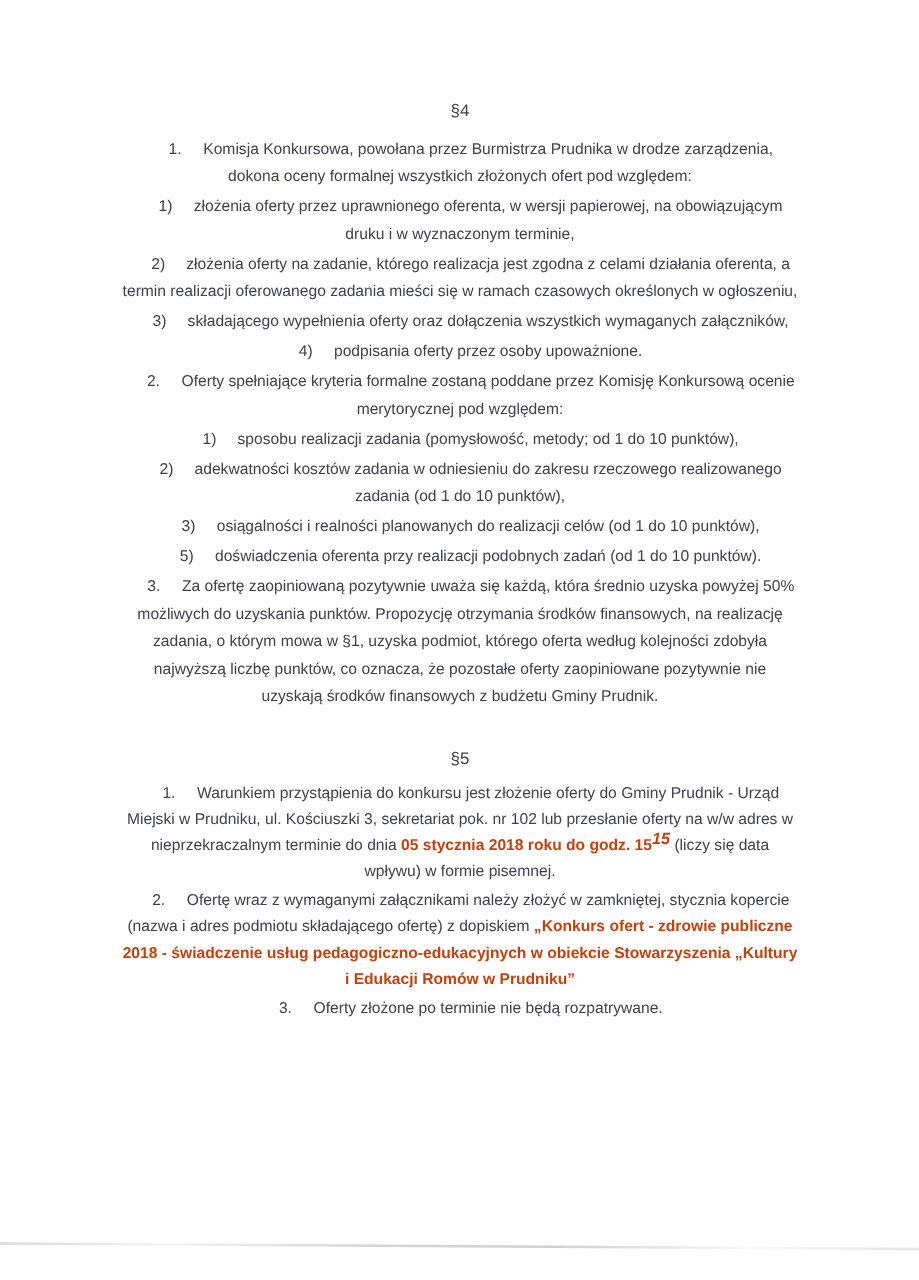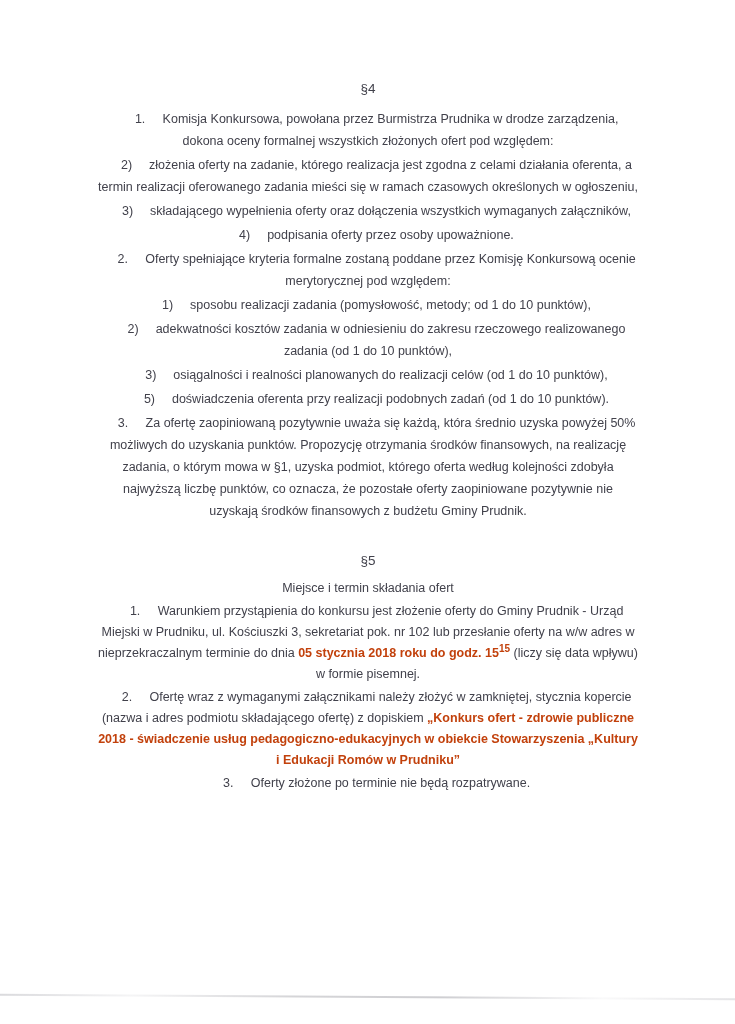--- a/index.html
+++ b/index.html
@@ -48,22 +48,23 @@
   }
   .marker {
     display: inline-block;
     width: 45px;
   }
   b {
     font-weight: bold;
     color: #c2410c;
   }
   sup {
-    font-size: 10px;
+    font-size: 13px;
     line-height: 0;
+    font-style: italic;
   }
   .scan-line {
     position: absolute;
     left: 0;
     top: 996px;
     width: 735px;
     height: 2px;
     transform: rotate(0.35deg);
     background: linear-gradient(90deg,
       rgba(150,150,158,0.35) 0%,
@@ -76,20 +77,21 @@
 </style>
 </head>
 <body>
 
 <div class="content">
 
   <h2 class="sec-heading">§4</h2>
 
   <p class="para"><span class="marker">1.</span><span>Komisja Konkursowa, powołana przez Burmistrza Prudnika w drodze zarządzenia, dokona oceny formalnej wszystkich złożonych ofert pod względem:</span></p>
 
+  <p class="para"><span class="marker">1)</span><span>złożenia oferty przez uprawnionego oferenta, w wersji papierowej, na obowiązującym druku i w wyznaczonym terminie,</span></p>
 
   <p class="para"><span class="marker">2)</span><span>złożenia oferty na zadanie, którego realizacja jest zgodna z celami działania oferenta, a termin realizacji oferowanego zadania mieści się w ramach czasowych określonych w ogłoszeniu,</span></p>
 
   <p class="para"><span class="marker">3)</span><span>składającego wypełnienia oferty oraz dołączenia wszystkich wymaganych załączników,</span></p>
 
   <p class="para"><span class="marker">4)</span><span>podpisania oferty przez osoby upoważnione.</span></p>
 
   <p class="para gap-after"><span class="marker">2.</span><span>Oferty spełniające kryteria formalne zostaną poddane przez Komisję Konkursową ocenie</span></p>
 
   <p class="para"><span>merytorycznej pod względem:</span></p>
@@ -100,21 +102,20 @@
 
   <p class="para"><span class="marker">3)</span><span>osiągalności i realności planowanych do realizacji celów (od 1 do 10 punktów),</span></p>
 
 
   <p class="para blank-after"><span class="marker">5)</span><span>doświadczenia oferenta przy realizacji podobnych zadań (od 1 do 10 punktów).</span></p>
 
   <p class="para"><span class="marker">3.</span><span>Za ofertę zaopiniowaną pozytywnie uważa się każdą, która średnio uzyska powyżej 50% możliwych do uzyskania punktów. Propozycję otrzymania środków finansowych, na realizację zadania, o którym mowa w §1, uzyska podmiot, którego oferta według kolejności zdobyła najwyższą liczbę punktów, co oznacza, że pozostałe oferty zaopiniowane pozytywnie nie uzyskają środków finansowych z budżetu Gminy Prudnik.</span></p>
 
   <h2 class="sec-heading h5">§5</h2>
 
-  <p class="para lh21">Miejsce i termin składania ofert</p>
 
   <p class="para lh21"><span class="marker">1.</span><span><span>Warunkiem przystąpienia do konkursu jest złożenie oferty do Gminy Prudnik - Urząd Miejski w Prudniku, ul. Kościuszki 3, sekretariat pok. nr 102 lub przesłanie oferty na w/w adres w nieprzekraczalnym terminie do dnia </span><b>05 stycznia 2018 roku do godz. 15</b><sup><b>15</b></sup><span> (liczy się data wpływu) w formie pisemnej.</span></span></p>
 
   <p class="para lh21"><span class="marker">2.</span><span><span>Ofertę wraz z wymaganymi załącznikami należy złożyć w zamkniętej, stycznia kopercie (nazwa i adres podmiotu składającego ofertę) z dopiskiem </span><b>„Konkurs ofert - zdrowie publiczne 2018 - świadczenie usług pedagogiczno-edukacyjnych w obiekcie Stowarzyszenia „Kultury i Edukacji Romów w Prudniku”</b></span></p>
 
   <p class="para lh21"><span class="marker">3.</span><span>Oferty złożone po terminie nie będą rozpatrywane.</span></p>
 
 </div>
 
 <div class="scan-line"></div>

